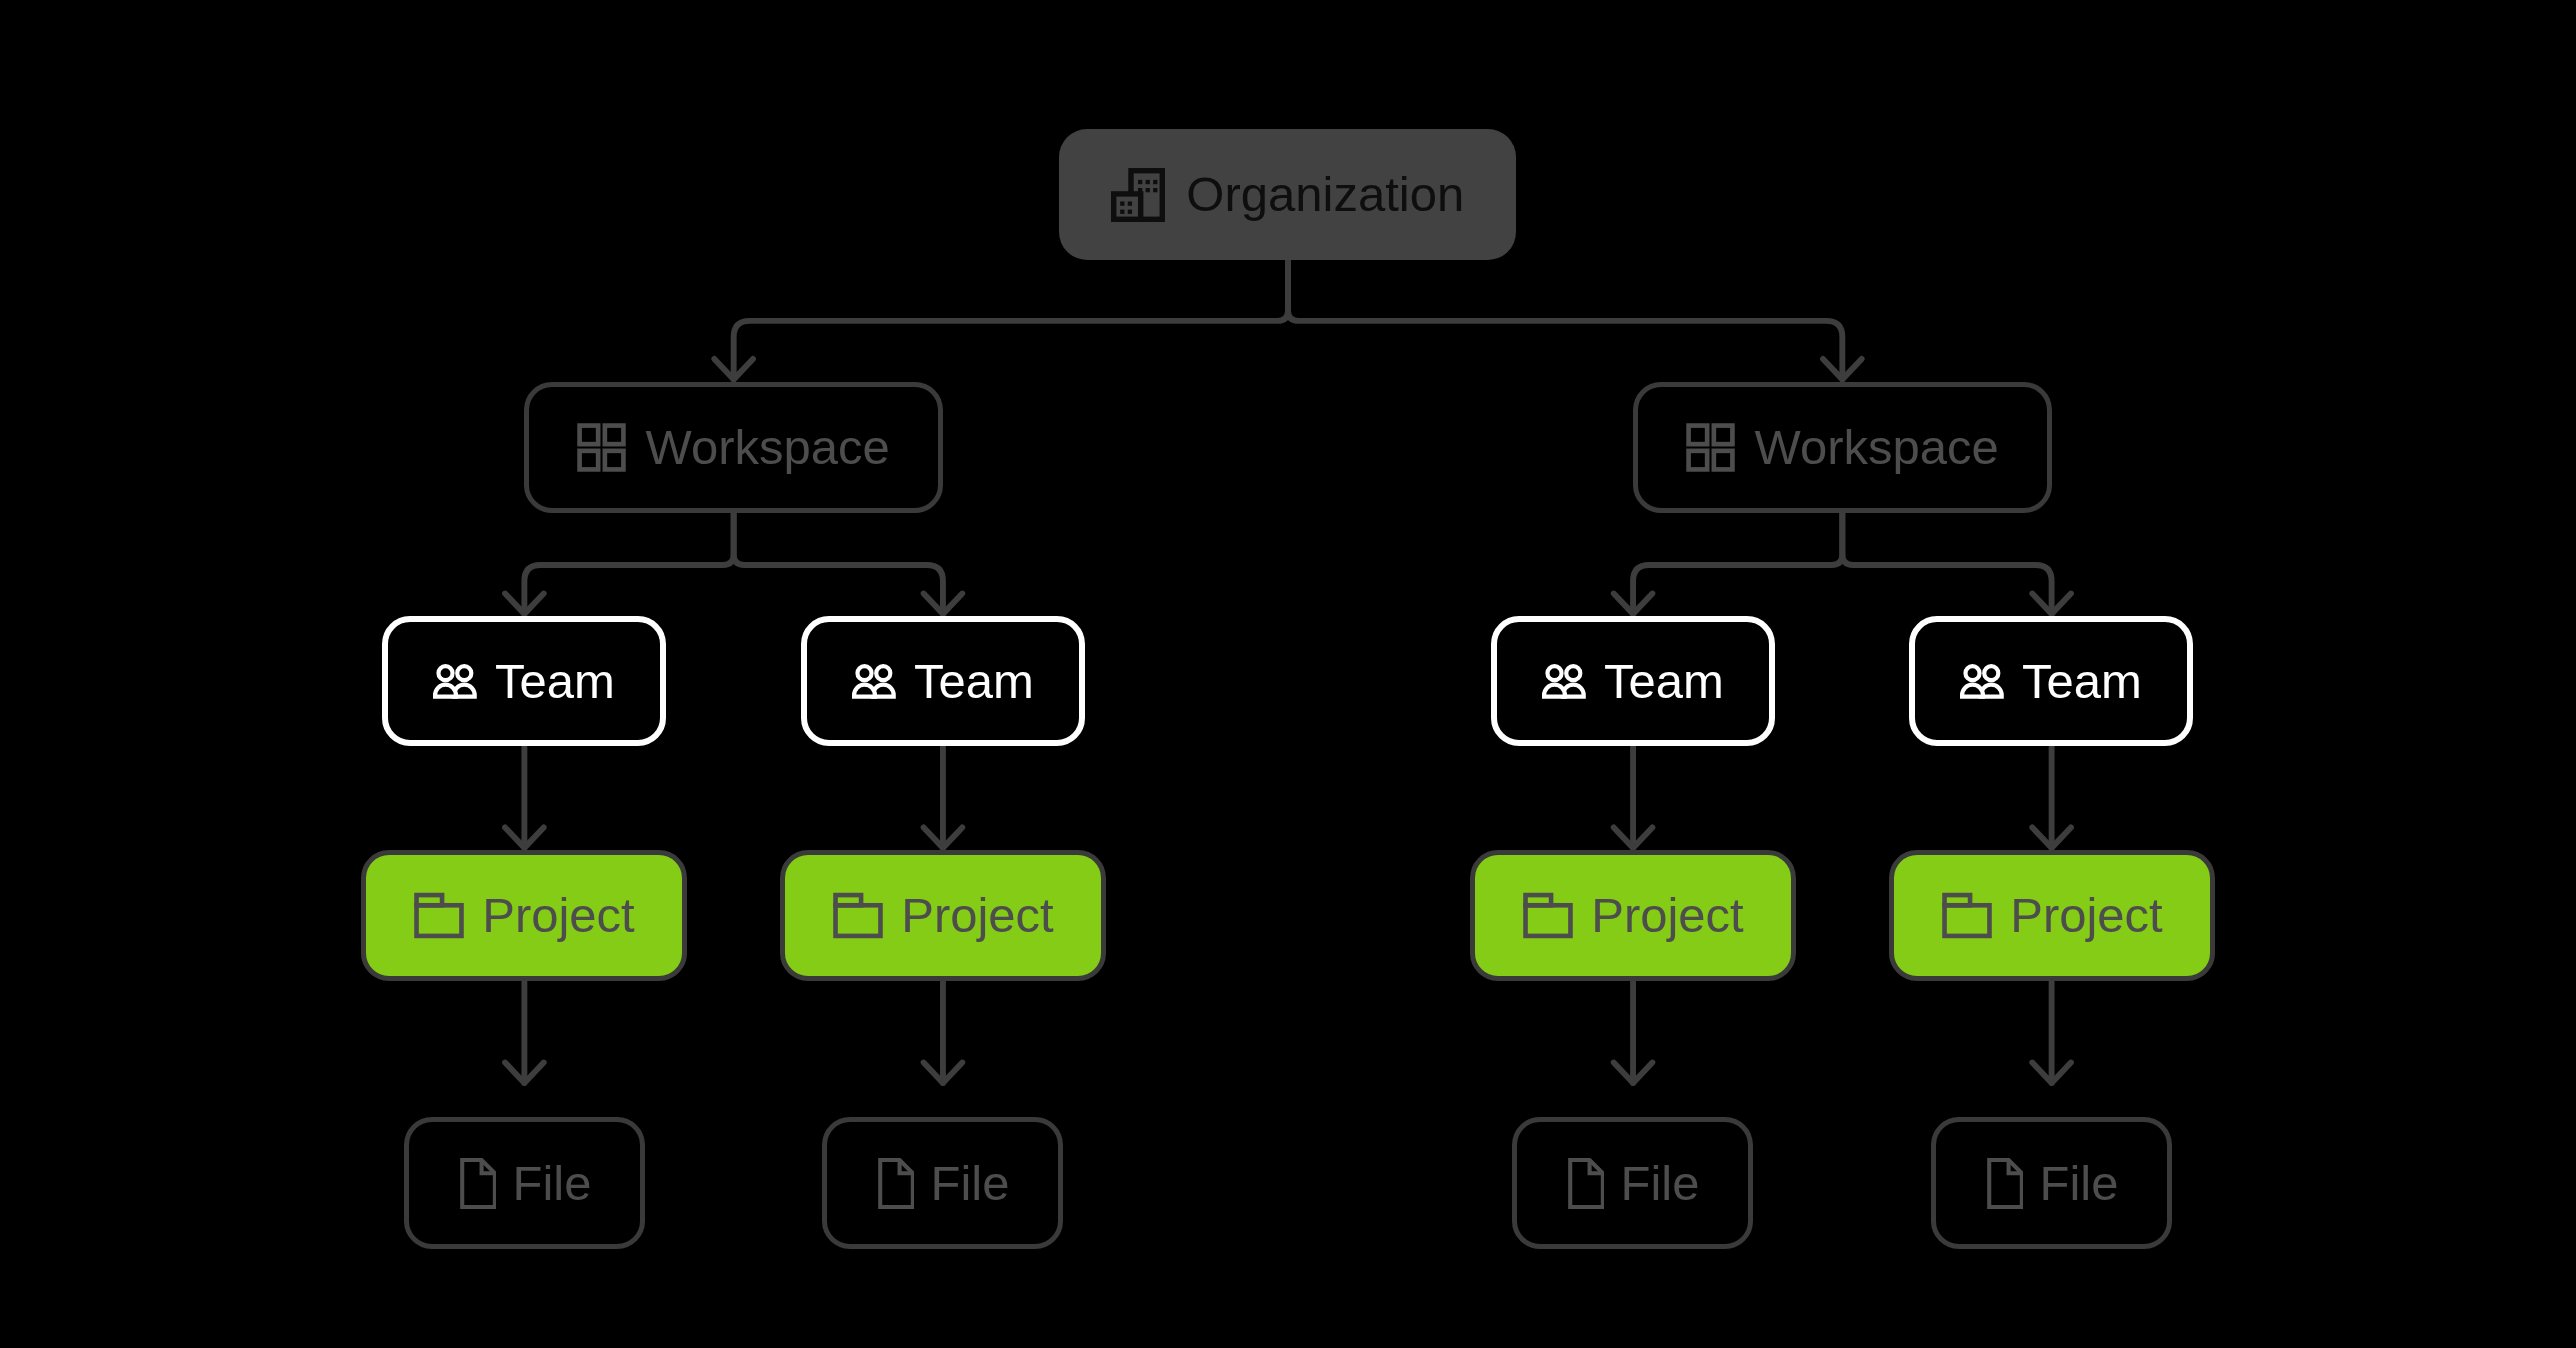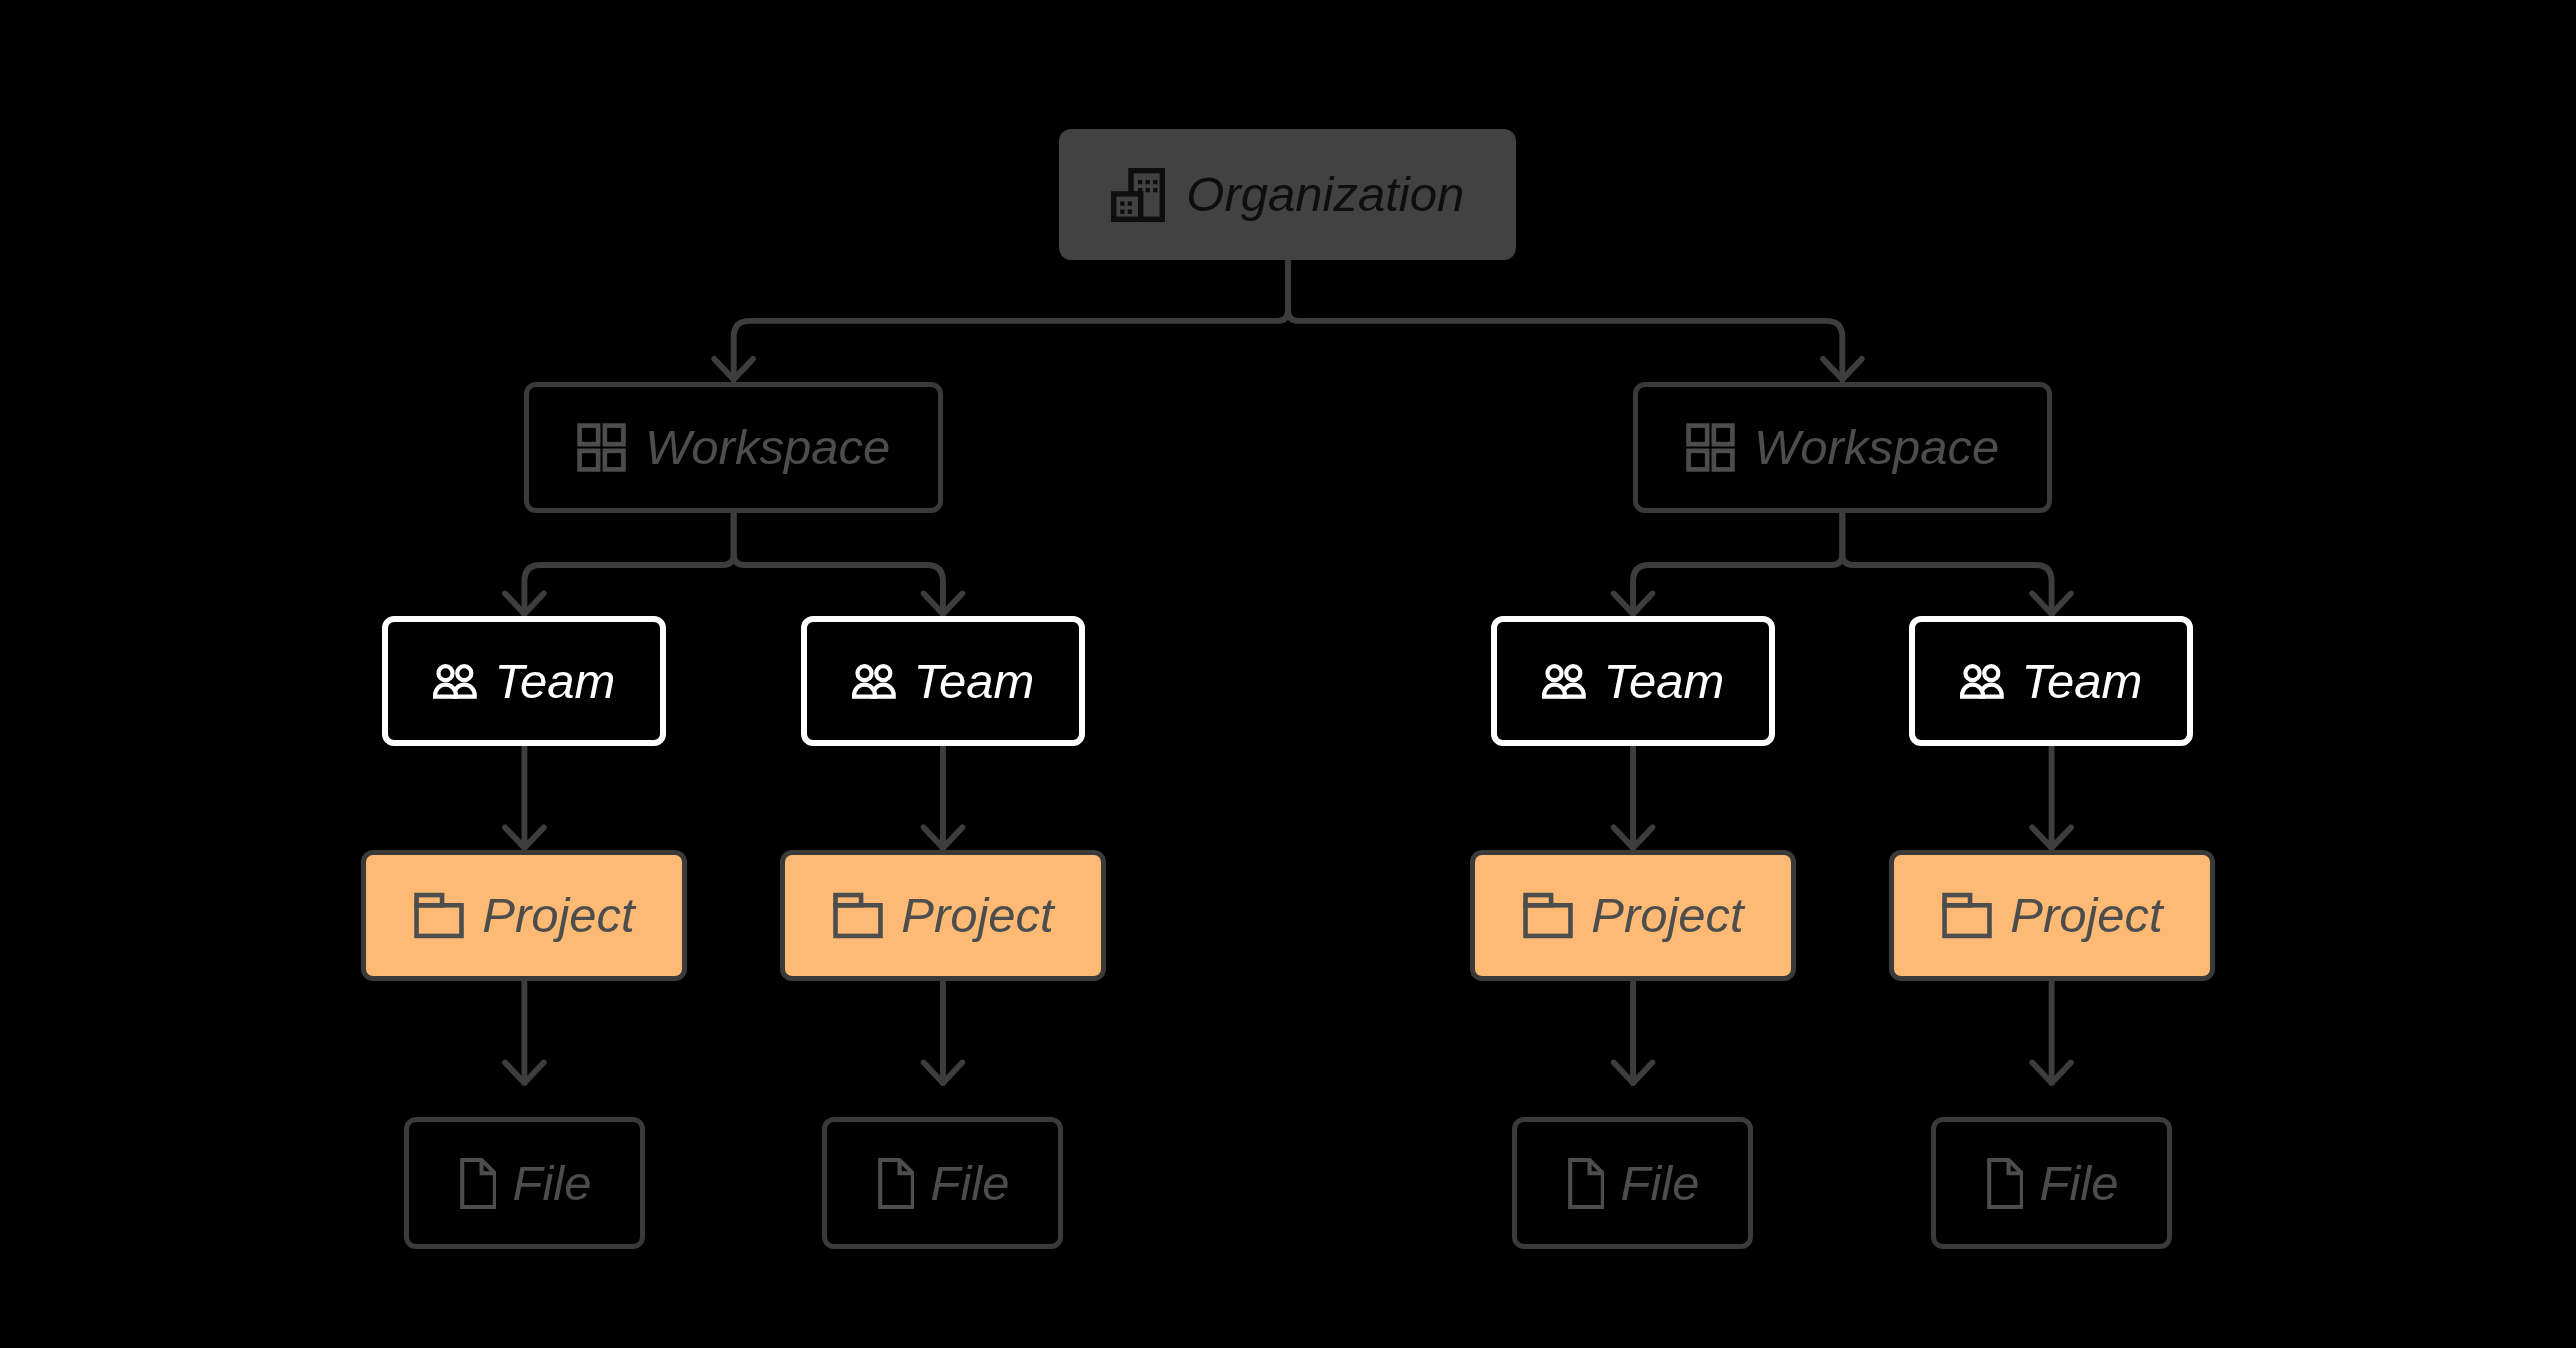--- a/index.html
+++ b/index.html
@@ -3,39 +3,39 @@
 <meta charset="utf-8">
 <style>
   html,body{margin:0;padding:0;background:#000;}
   .canvas{
     position:relative;width:2576px;height:1348px;background:#000;overflow:hidden;
     font-family:"Liberation Sans","DejaVu Sans",sans-serif;
   }
   .connectors{position:absolute;left:0;top:0;}
   .node{
     position:absolute;display:flex;align-items:center;justify-content:center;
-    gap:19.3px;border-radius:12px;box-sizing:border-box;font-style:italic;
+    gap:19.3px;border-radius:28px;box-sizing:border-box;
   }
   .node .label{font-size:49px;line-height:1;white-space:nowrap;}
   .node svg{flex:0 0 auto;display:block;}
   .org{
     left:1059px;top:129px;width:457px;height:131px;
     background:#424242;color:#0e0e0e;gap:21.5px;
   }
   .ws{
     top:382px;width:419px;height:131px;
     border:5.4px solid #3a3a3a;color:#4d4d4d;background:#000;
   }
   .team{
     top:616px;width:284px;height:130px;
     border:6.4px solid #ffffff;color:#ffffff;background:#000;gap:13px;
   }
   .project{
     top:850px;width:326px;height:131px;
-    border:5.4px solid #3a3a3a;color:#4d4d4d;background:#fdba74;gap:17px;
+    border:5.4px solid #3a3a3a;color:#4d4d4d;background:#84cc16;gap:17px;
   }
   .file{
     top:1085px;width:241px;height:132px;
     border:5.4px solid #3a3a3a;color:#4d4d4d;background:#000;gap:17px;margin-top:32px;
   }
 </style>
 </head>
 <body>
 
 <div class="canvas">

